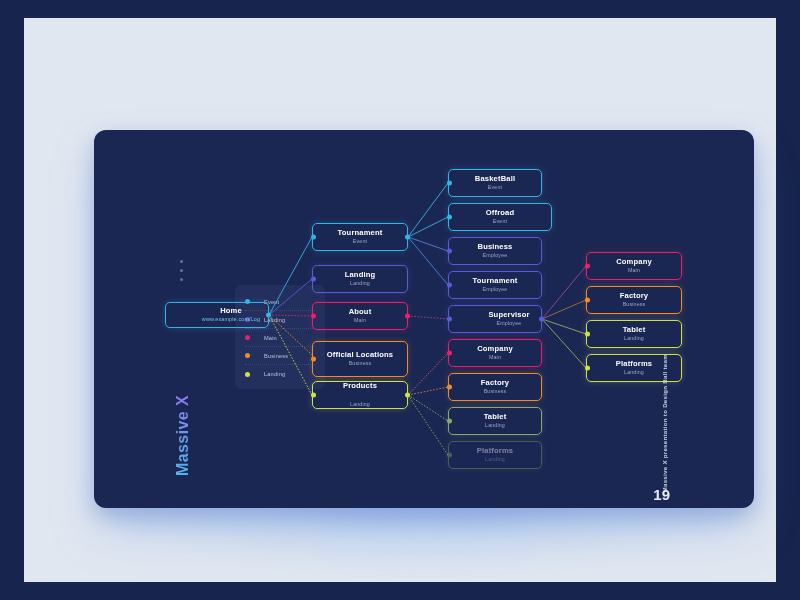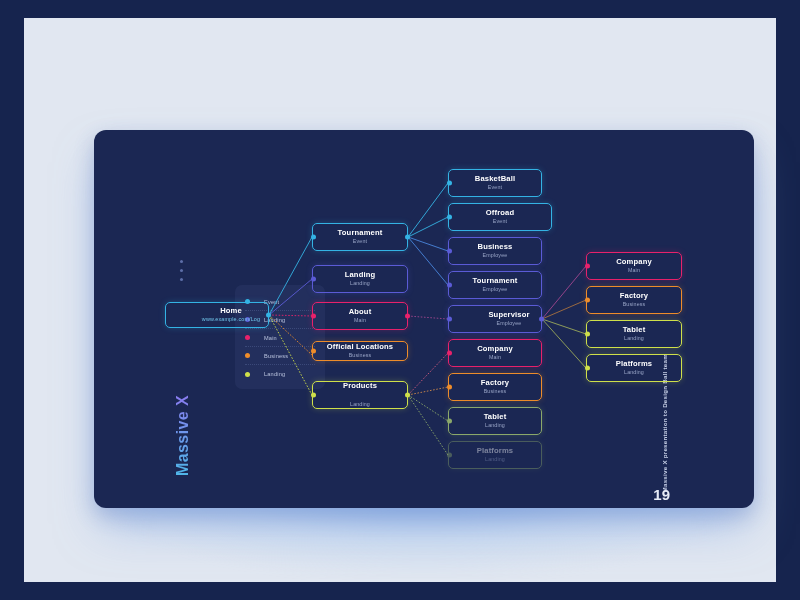--- a/index.html
+++ b/index.html
@@ -237,21 +237,21 @@
             <div class="n-title">Landing</div>
             <div class="n-sub">Landing</div>
             <span class="pin l" style="background: rgb(91, 91, 214);"></span>
           </div>
           <div class="node" style="left: 218px; top: 172px; width: 96px; height: 28px; border-color: rgb(232, 33, 107); box-shadow: rgba(232, 33, 107, 0.333) 0px 0px 7px -1px;">
             <div class="n-title">About</div>
             <div class="n-sub">Main</div>
             <span class="pin l" style="background: rgb(232, 33, 107);"></span>
             <span class="pin r" style="background: rgb(232, 33, 107);"></span>
           </div>
-          <div class="node" style="left: 218px; top: 211px; width: 96px; height: 20px; border-color: rgb(238, 140, 42); box-shadow: rgba(238, 140, 42, 0.333) 0px 0px 7px -1px;">
+          <div class="node" style="left: 218px; top: 211px; width: 96px; height: 36px; border-color: rgb(238, 140, 42); box-shadow: rgba(238, 140, 42, 0.333) 0px 0px 7px -1px;">
             <div class="n-title">Official Locations</div>
             <div class="n-sub">Business</div>
             <span class="pin l" style="background: rgb(238, 140, 42);"></span>
           </div>
           <div class="node" style="left: 218px; top: 251px; width: 96px; height: 28px; border-color: rgb(207, 224, 74); box-shadow: rgba(207, 224, 74, 0.333) 0px 0px 7px -1px; justify-content: space-between;">
             <div class="n-title">Products</div>
             <div class="n-sub">Landing</div>
             <span class="pin l" style="background: rgb(207, 224, 74);"></span>
             <span class="pin r" style="background: rgb(207, 224, 74);"></span>
           </div>

